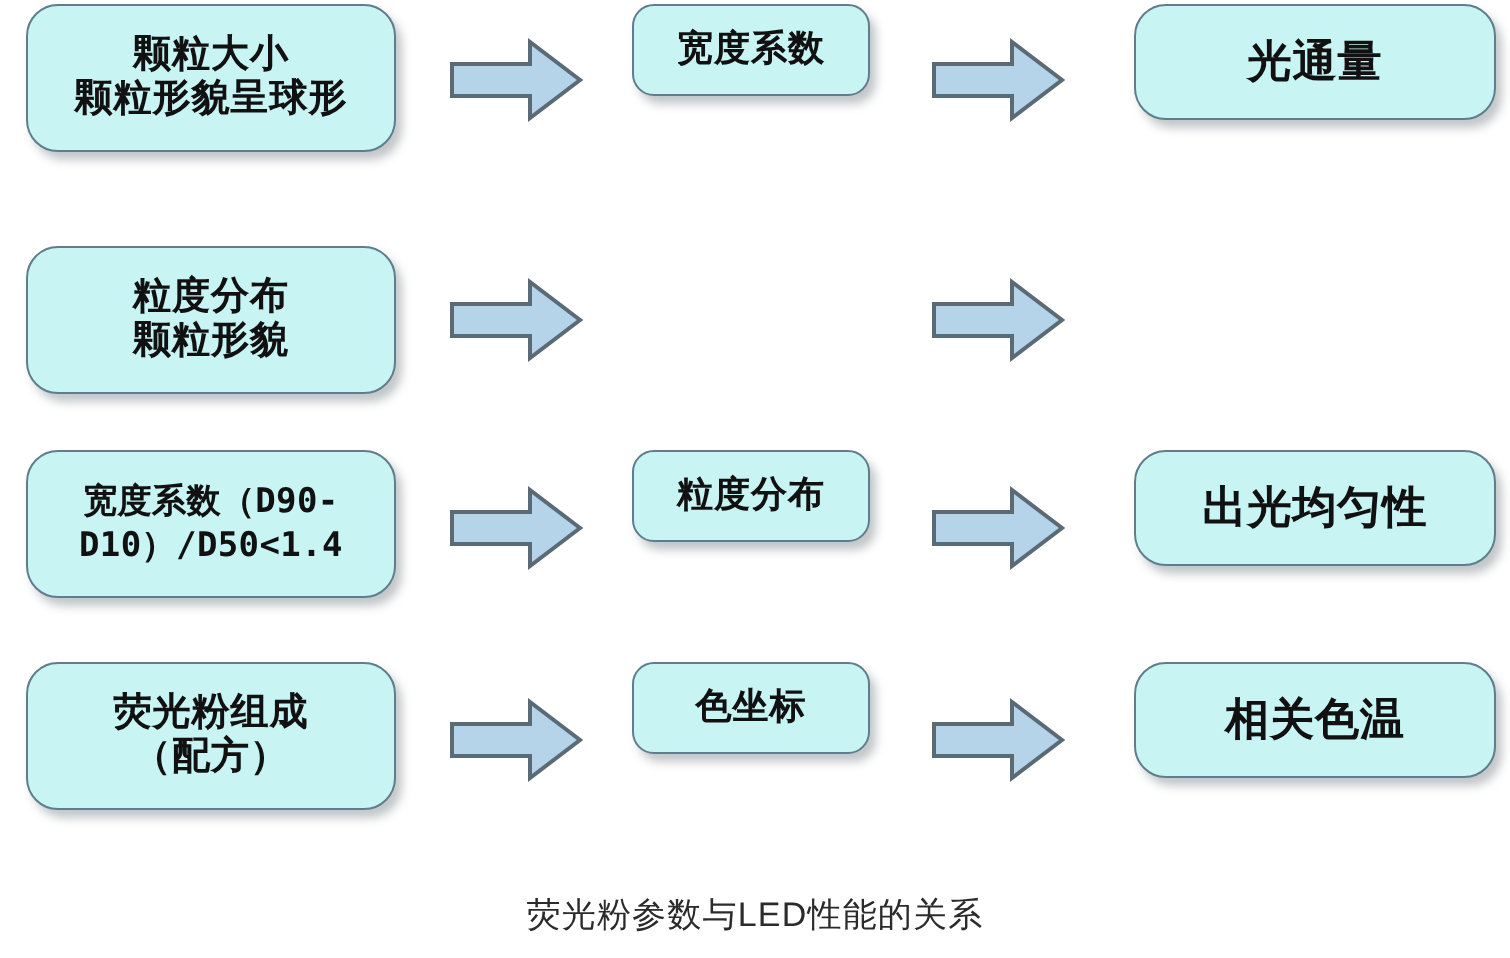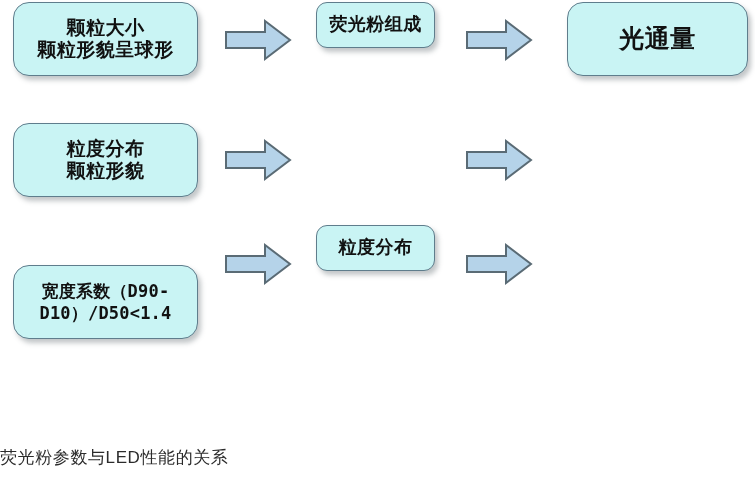--- a/index.html
+++ b/index.html
@@ -63,33 +63,32 @@
   .node.col-b {
     left: 316px;
     width: 119px;
     height: 46px;
     font-size: 18px;
     border-radius: 11px;
   }
   .node.col-c {
     left: 567px;
     width: 181px;
-    height: 74px;
-    font-size: 25px;
+    height: 58px;
+    font-size: 22px;
     border-radius: 16px;
   }
 
   
   .node.formula {
     font-family: "DejaVu Sans Mono", "Liberation Mono", monospace;
     font-size: 17px;
     letter-spacing: 0.2px;
     line-height: 1.3;
     padding: 0 8px;
-    margin-top: 40px;
   }
 
   .node-text {
     display: block;
     white-space: pre-line;
   }
 
   
   .arrow {
     position: absolute;
@@ -103,20 +102,21 @@
   .arrow.r2 { top: 18px; }
   .arrow.r3 { top: 18px; }
   .arrow svg { display: block; width: 68px; height: 42px; }
 
   
   #caption {
     position: absolute;
     left: 0;
     top: 446px;
     width: 755px;
+    text-align: center;
     font-size: 17px;
     color: #2b2b2b;
     letter-spacing: 0.6px;
     font-family: "Liberation Sans", "DejaVu Sans", sans-serif;
   }
 </style>
 </head>
 <body>
 
 <div id="diagram">
@@ -125,21 +125,21 @@
     <div class="node col-a">
       <span class="node-text">颗粒大小
 颗粒形貌呈球形</span>
     </div>
     <div class="arrow gap-1 r0">
       <svg viewBox="0 0 68 42" xmlns="http://www.w3.org/2000/svg">
         <polygon points="2,13 41,13 41,2 66,21 41,40 41,29 2,29" fill="#b5d3e9" stroke="#5a6b75" stroke-width="2" stroke-linejoin="miter"></polygon>
       </svg>
     </div>
     <div class="node col-b">
-      <span class="node-text">荧光粉组成</span>
+      <span class="node-text">宽度系数</span>
     </div>
     <div class="arrow gap-2 r0">
       <svg viewBox="0 0 68 42" xmlns="http://www.w3.org/2000/svg">
         <polygon points="2,13 41,13 41,2 66,21 41,40 41,29 2,29" fill="#b5d3e9" stroke="#5a6b75" stroke-width="2" stroke-linejoin="miter"></polygon>
       </svg>
     </div>
     <div class="node col-c">
       <span class="node-text">光通量</span>
     </div>
   </div>
@@ -172,18 +172,43 @@
       </svg>
     </div>
     <div class="node col-b">
       <span class="node-text">粒度分布</span>
     </div>
     <div class="arrow gap-2 r2">
       <svg viewBox="0 0 68 42" xmlns="http://www.w3.org/2000/svg">
         <polygon points="2,13 41,13 41,2 66,21 41,40 41,29 2,29" fill="#b5d3e9" stroke="#5a6b75" stroke-width="2" stroke-linejoin="miter"></polygon>
       </svg>
     </div>
-  </div>
-
+    <div class="node col-c">
+      <span class="node-text">出光均匀性</span>
+    </div>
+  </div>
+
+  <div class="row row-3">
+    <div class="node col-a">
+      <span class="node-text">荧光粉组成
+（配方）</span>
+    </div>
+    <div class="arrow gap-1 r3">
+      <svg viewBox="0 0 68 42" xmlns="http://www.w3.org/2000/svg">
+        <polygon points="2,13 41,13 41,2 66,21 41,40 41,29 2,29" fill="#b5d3e9" stroke="#5a6b75" stroke-width="2" stroke-linejoin="miter"></polygon>
+      </svg>
+    </div>
+    <div class="node col-b">
+      <span class="node-text">色坐标</span>
+    </div>
+    <div class="arrow gap-2 r3">
+      <svg viewBox="0 0 68 42" xmlns="http://www.w3.org/2000/svg">
+        <polygon points="2,13 41,13 41,2 66,21 41,40 41,29 2,29" fill="#b5d3e9" stroke="#5a6b75" stroke-width="2" stroke-linejoin="miter"></polygon>
+      </svg>
+    </div>
+    <div class="node col-c">
+      <span class="node-text">相关色温</span>
+    </div>
+  </div>
 
   <div id="caption">荧光粉参数与LED性能的关系</div>
 
 </div>
 
 </body></html>

